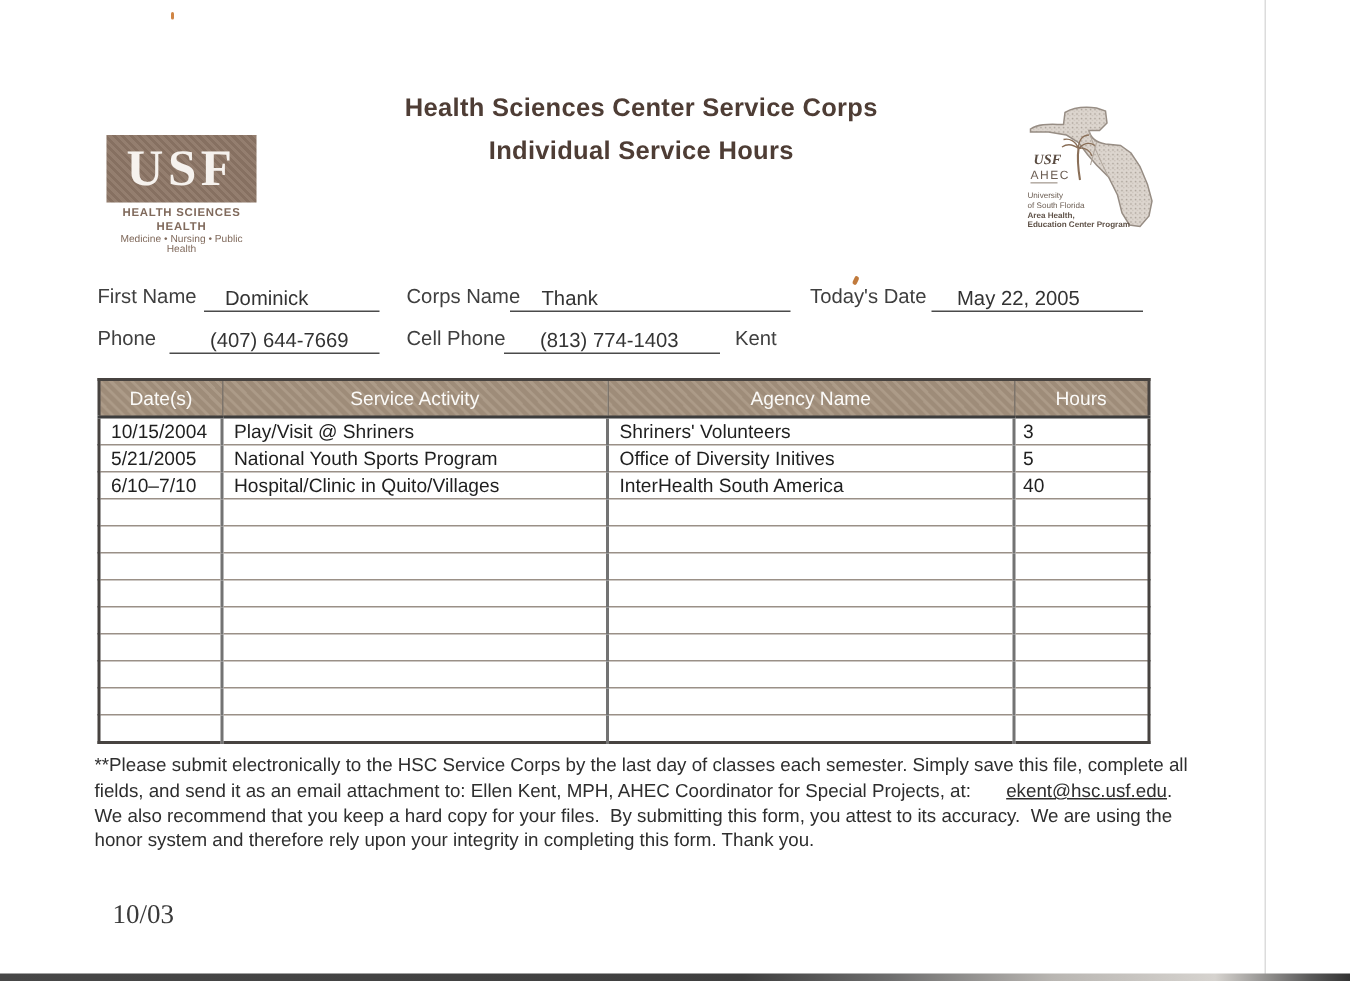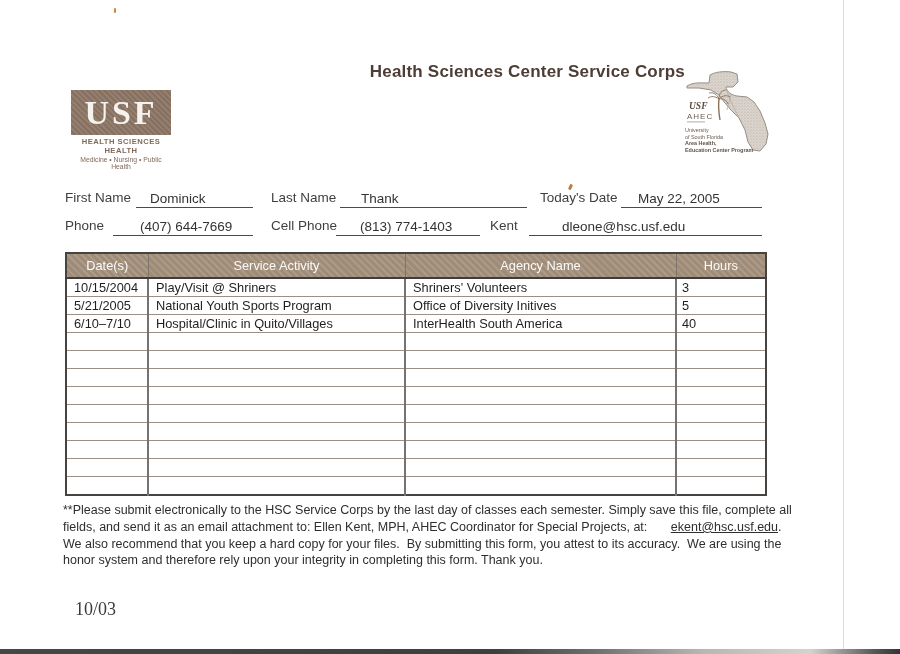--- a/index.html
+++ b/index.html
@@ -1,21 +1,21 @@
 <!DOCTYPE html>
 <html><head>
 <meta charset="utf-8">
 <style>
   html,body{margin:0;padding:0;background:#e8e8e8;}
   #page{
     position:relative;width:900px;height:654px;background:#ffffff;
     font-family:"Liberation Sans",sans-serif;color:#3b3b3b;overflow:hidden;
   }
   
-  .title-block{position:absolute;left:170px;top:62px;width:515px;text-align:right;}
+  .title-block{position:absolute;left:170px;top:62px;width:515px;text-align:center;}
   .title-line{font-weight:bold;font-size:17px;color:#4e3d35;letter-spacing:.2px;line-height:20px;}
   .title-line2{margin-top:9px;}
   .usf-logo{position:absolute;left:71px;top:90px;width:100px;}
   .usf-logo .block{
     width:100px;height:45px;background:#8e7767;color:#f6f2ee;text-align:center;
     font-family:"Liberation Serif",serif;font-weight:bold;font-size:34px;line-height:45px;letter-spacing:3px;
     background-image:repeating-linear-gradient(45deg, rgba(255,255,255,.05) 0 2px, rgba(0,0,0,.06) 2px 4px);
   }
   .usf-logo .sub1{margin-top:2px;font-size:7.6px;font-weight:bold;letter-spacing:.5px;color:#806a5c;text-align:center;}
   .usf-logo .sub2{margin-top:1px;font-size:6.8px;color:#806a5c;text-align:center;}
@@ -62,20 +62,21 @@
   .speck1{position:absolute;left:569px;top:184px;width:3px;height:6px;background:#c07a3c;transform:rotate(25deg);border-radius:2px;}
   .speck2{position:absolute;left:114px;top:8px;width:2px;height:5px;background:#d08544;border-radius:1px;}
 </style>
 </head>
 <body>
 
 <div id="page">
 
   <div class="title-block">
     <div class="title-line">Health Sciences Center Service Corps</div>
+    <div class="title-line title-line2">Individual Service Hours</div>
   </div>
 
   <div class="usf-logo">
     <div class="block">USF</div>
     <div class="sub1">HEALTH SCIENCES HEALTH</div>
     <div class="sub2">Medicine • Nursing • Public Health</div>
   </div>
 
   <div class="ahec-logo">
     <svg width="112" height="94" viewBox="0 0 112 94">
@@ -96,31 +97,30 @@
       <rect x="6" y="55.5" width="18" height="0.8" fill="#a1968c"></rect>
       <text x="4" y="66" font-family="Liberation Sans, sans-serif" font-size="5.4" fill="#6b5d52">University</text>
       <text x="4" y="72.5" font-family="Liberation Sans, sans-serif" font-size="5.4" fill="#6b5d52">of South Florida</text>
       <text x="4" y="79" font-family="Liberation Sans, sans-serif" font-size="5.4" font-weight="bold" fill="#5f5248">Area Health,</text>
       <text x="4" y="85.5" font-family="Liberation Sans, sans-serif" font-size="5.4" font-weight="bold" fill="#5f5248">Education Center Program</text>
     </svg>
   </div>
 
   <span class="flabel" style="left:65px;top:190px;">First Name</span>
   <span class="fvalue" style="left:136px;top:191px;width:117px;padding-left:14px;">Dominick</span>
-  <span class="flabel" style="left:271px;top:190px;">Last Name</span>
+  <span class="flabel" style="left:271px;top:190px;">Corps Name</span>
   <span class="fvalue" style="left:340px;top:191px;width:187px;padding-left:21px;">Thank</span>
   <span class="flabel" style="left:540px;top:190px;">Today's Date</span>
   <span class="fvalue" style="left:621px;top:191px;width:141px;padding-left:17px;">May 22, 2005</span>
 
   <span class="flabel" style="left:65px;top:218px;">Phone</span>
   <span class="fvalue" style="left:113px;top:219px;width:140px;padding-left:27px;">(407) 644-7669</span>
   <span class="flabel" style="left:271px;top:218px;">Cell Phone</span>
   <span class="fvalue" style="left:336px;top:219px;width:144px;padding-left:24px;">(813) 774-1403</span>
   <span class="flabel" style="left:490px;top:218px;">Kent</span>
-  <span class="fvalue" style="left:529px;top:219px;width:233px;padding-left:33px;">dleone@hsc.usf.edu</span>
 
   <table class="service-table">
     <colgroup>
       <col style="width:82px">
         <col style="width:257px">
         <col style="width:271px">
         <col style="width:90px">
     </colgroup>
     <thead>
       <tr>

